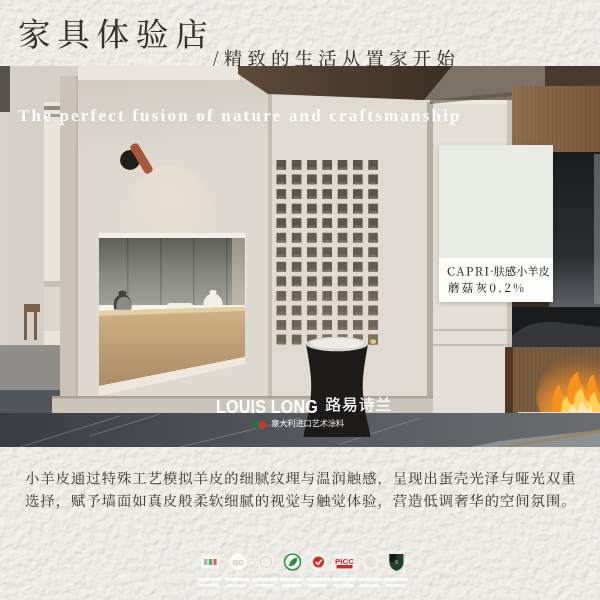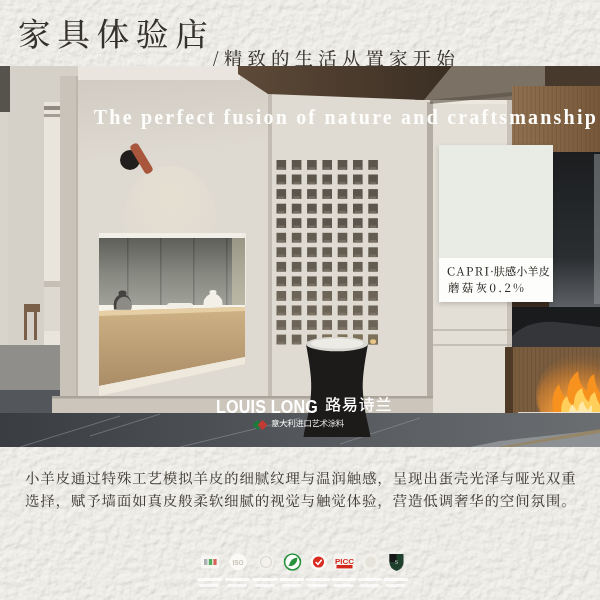--- a/index.html
+++ b/index.html
@@ -371,21 +371,21 @@
     <g stroke="#9a9da0" stroke-width="1" opacity="0.5">
       <path d="M20 381 L120 350"></path>
       <path d="M180 381 L300 352"></path>
       <path d="M90 370 L160 348"></path>
       <path d="M340 378 L420 352"></path>
     </g>
     <path d="M306 278 C310 300 312 314 311 327 C310 347 305 359 303.5 371 L370.5 371 C369 359 364 347 363 327 C362 314 364 300 368 278 Z" fill="#1d1b1a"></path>
     <ellipse cx="337" cy="278" rx="31" ry="7.2" fill="#d8d6d0"></ellipse>
     <ellipse cx="337" cy="277.5" rx="26.5" ry="5.2" fill="#ecebe5"></ellipse>
   </svg>
-<div class="abs" style="left:18px;top:106px;width:580px;font-family:'Liberation Serif',serif;font-weight:bold;font-size:20px;letter-spacing:2.2px;color:#fdfdfb;text-align:right;">The perfect fusion of nature and craftsmanship</div>
+<div class="abs" style="left:18px;top:106px;width:580px;font-family:'Liberation Serif',serif;font-weight:bold;font-size:17px;letter-spacing:2.2px;color:#fdfdfb;">The perfect fusion of nature and craftsmanship</div>
 <div class="abs" style="left:216px;top:396px;font-family:'Liberation Sans',sans-serif;font-weight:bold;font-size:18.5px;letter-spacing:0.2px;color:#ffffff;transform:scaleX(0.87);transform-origin:0 0;">LOUIS LONG</div>
 <svg class="abs" style="left:0;top:0" width="600" height="600">
 <path d="M333.7 409.9H338.9V411.3H333.7ZM334.4 398.4H338.6V399.7H334.4ZM333.1 405.9H339.6V411.8H338.1V407.2H334.5V411.8H333.1ZM338.1 398.4H338.4L338.7 398.4L339.6 398.8Q339.2 400.3 338.4 401.5Q337.7 402.8 336.7 403.8Q335.8 404.8 334.7 405.5Q333.6 406.3 332.4 406.8Q332.2 406.5 332.0 406.2Q331.7 405.8 331.5 405.6Q332.6 405.2 333.6 404.5Q334.6 403.9 335.5 403.0Q336.4 402.1 337.1 401.0Q337.7 399.9 338.1 398.7ZM334.6 396.8 336.1 397.2Q335.7 398.3 335.2 399.3Q334.7 400.3 334.1 401.2Q333.5 402.1 332.8 402.8Q332.7 402.6 332.5 402.5Q332.3 402.3 332.0 402.1Q331.8 401.9 331.6 401.8Q332.6 400.9 333.4 399.6Q334.2 398.3 334.6 396.8ZM334.5 399.2Q334.8 400.1 335.4 400.9Q336.0 401.8 336.8 402.7Q337.6 403.5 338.6 404.2Q339.6 404.9 340.9 405.3Q340.7 405.4 340.5 405.7Q340.3 405.9 340.2 406.1Q340.0 406.4 339.9 406.6Q338.7 406.1 337.6 405.3Q336.6 404.5 335.8 403.6Q335.0 402.7 334.4 401.8Q333.8 400.8 333.4 400.0ZM326.3 404.0H327.6V409.9H326.3ZM327.7 398.8V401.3H330.4V398.8ZM326.4 397.5H331.8V402.6H326.4ZM328.6 402.0H330.0V409.4H328.6ZM325.5 409.7Q326.4 409.5 327.4 409.3Q328.5 409.1 329.7 408.8Q330.9 408.5 332.1 408.2L332.2 409.6Q330.5 410.0 328.8 410.4Q327.1 410.8 325.8 411.1ZM329.2 404.8H331.9V406.1H329.2Z M346.2 401.3V402.7H353.7V401.3ZM346.2 398.8V400.1H353.7V398.8ZM344.7 397.5H355.3V403.9H344.7ZM345.7 405.1H355.3V406.5H345.7ZM354.9 405.1H356.5Q356.5 405.1 356.5 405.2Q356.5 405.4 356.5 405.5Q356.4 405.7 356.4 405.8Q356.3 407.6 356.1 408.7Q355.9 409.8 355.7 410.5Q355.5 411.1 355.2 411.3Q355.0 411.6 354.7 411.7Q354.4 411.8 354.0 411.9Q353.7 411.9 353.2 411.9Q352.6 411.9 352.0 411.9Q352.0 411.6 351.9 411.2Q351.8 410.8 351.6 410.5Q352.2 410.6 352.7 410.6Q353.1 410.6 353.4 410.6Q353.6 410.6 353.7 410.6Q353.8 410.6 354.0 410.4Q354.1 410.2 354.3 409.7Q354.5 409.1 354.6 408.1Q354.8 407.0 354.9 405.4ZM346.8 403.3 348.3 403.7Q347.7 404.7 346.9 405.6Q346.1 406.5 345.3 407.2Q344.4 408.0 343.5 408.6Q343.4 408.4 343.2 408.2Q342.9 408.0 342.7 407.8Q342.5 407.6 342.3 407.5Q343.6 406.7 344.9 405.6Q346.1 404.5 346.8 403.3ZM348.5 405.6 349.9 406.0Q349.4 407.2 348.5 408.2Q347.7 409.2 346.8 410.0Q345.8 410.9 344.8 411.5Q344.7 411.4 344.5 411.2Q344.3 411.0 344.0 410.8Q343.8 410.5 343.7 410.4Q345.2 409.6 346.4 408.3Q347.7 407.1 348.5 405.6ZM351.8 405.7 353.3 406.0Q352.6 407.9 351.6 409.4Q350.6 410.9 349.3 412.0Q349.2 411.8 349.0 411.7Q348.8 411.5 348.5 411.3Q348.3 411.1 348.1 411.0Q349.4 410.1 350.3 408.7Q351.3 407.3 351.8 405.7Z M365.1 398.8H373.5V400.2H365.1ZM364.4 405.0H374.1V406.4H364.4ZM364.0 402.0H374.2V403.4H364.0ZM368.5 396.9H370.0V402.7H368.5ZM370.6 403.1H372.1V410.1Q372.1 410.8 372.0 411.1Q371.8 411.4 371.4 411.6Q371.0 411.8 370.4 411.8Q369.7 411.9 368.8 411.9Q368.8 411.5 368.6 411.1Q368.5 410.7 368.3 410.4Q368.8 410.4 369.2 410.4Q369.6 410.4 369.9 410.4Q370.2 410.4 370.3 410.4Q370.5 410.4 370.6 410.3Q370.6 410.3 370.6 410.1ZM365.5 407.2 366.7 406.6Q367.1 407.0 367.5 407.5Q367.8 408.0 368.2 408.5Q368.5 409.0 368.6 409.4L367.3 410.1Q367.2 409.7 366.9 409.2Q366.6 408.7 366.2 408.2Q365.9 407.7 365.5 407.2ZM360.2 398.1 361.2 397.2Q361.6 397.5 362.1 398.0Q362.6 398.4 363.0 398.8Q363.4 399.2 363.7 399.6L362.6 400.6Q362.4 400.3 362.0 399.8Q361.5 399.4 361.1 398.9Q360.6 398.5 360.2 398.1ZM361.3 411.6 361.0 410.2 361.3 409.6 364.2 407.3Q364.3 407.6 364.5 408.0Q364.7 408.4 364.8 408.6Q363.8 409.4 363.1 410.0Q362.5 410.5 362.1 410.8Q361.7 411.1 361.6 411.3Q361.4 411.4 361.3 411.6ZM359.3 401.9H362.2V403.3H359.3ZM361.3 411.6Q361.2 411.4 361.1 411.2Q360.9 411.0 360.7 410.8Q360.6 410.6 360.4 410.5Q360.6 410.4 360.8 410.1Q361.0 409.9 361.2 409.5Q361.4 409.2 361.4 408.7V401.9H362.8V409.7Q362.8 409.7 362.7 409.8Q362.5 409.9 362.3 410.2Q362.1 410.4 361.8 410.7Q361.6 410.9 361.5 411.2Q361.3 411.4 361.3 411.6Z M378.8 397.5 380.1 396.9Q380.4 397.3 380.8 397.8Q381.2 398.3 381.5 398.8Q381.8 399.3 382.0 399.6L380.6 400.4Q380.4 400.0 380.1 399.5Q379.9 399.0 379.5 398.5Q379.1 397.9 378.8 397.5ZM386.8 396.8 388.4 397.3Q388.0 398.0 387.6 398.6Q387.2 399.3 386.8 399.9Q386.4 400.6 386.0 401.0L384.7 400.6Q385.0 400.1 385.4 399.4Q385.8 398.8 386.2 398.1Q386.5 397.4 386.8 396.8ZM377.7 404.9H389.0V406.4H377.7ZM376.3 409.6H390.7V411.1H376.3ZM376.8 400.4H390.2V401.9H376.8Z" fill="#ffffff"></path>
 <path d="M273.6 425.2H274.2V426.3Q274.2 426.5 274.3 426.5Q274.4 426.6 274.7 426.6Q274.8 426.6 275.0 426.6Q275.2 426.6 275.4 426.6Q275.7 426.6 275.9 426.6Q276.1 426.6 276.2 426.6Q276.4 426.6 276.5 426.5Q276.6 426.5 276.6 426.3Q276.7 426.1 276.7 425.7Q276.8 425.8 277.0 425.8Q277.1 425.9 277.3 425.9Q277.2 426.4 277.1 426.7Q277.0 426.9 276.8 427.0Q276.6 427.1 276.3 427.1Q276.2 427.1 276.1 427.1Q275.9 427.1 275.7 427.1Q275.5 427.1 275.3 427.1Q275.0 427.1 274.9 427.1Q274.7 427.1 274.7 427.1Q274.2 427.1 274.0 427.0Q273.7 427.0 273.7 426.8Q273.6 426.6 273.6 426.3ZM274.5 425.1 274.9 424.7Q275.1 424.8 275.4 425.0Q275.6 425.1 275.9 425.3Q276.1 425.5 276.3 425.6L275.8 426.0Q275.7 425.9 275.5 425.7Q275.3 425.5 275.0 425.4Q274.7 425.2 274.5 425.1ZM277.4 425.3 277.9 425.1Q278.1 425.3 278.3 425.6Q278.5 425.8 278.7 426.1Q278.9 426.3 279.0 426.6L278.5 426.8Q278.4 426.6 278.2 426.3Q278.0 426.1 277.8 425.8Q277.6 425.5 277.4 425.3ZM272.6 425.2 273.1 425.4Q272.9 425.8 272.7 426.2Q272.4 426.7 272.1 427.0L271.5 426.6Q271.9 426.4 272.1 425.9Q272.4 425.5 272.6 425.2ZM272.0 419.9H278.6V420.4H272.0ZM271.6 421.3H279.0V421.8H271.6ZM273.3 420.6 273.9 420.4Q274.0 420.6 274.1 420.9Q274.2 421.1 274.3 421.3L273.7 421.5Q273.6 421.3 273.5 421.0Q273.4 420.8 273.3 420.6ZM276.7 420.4 277.4 420.5Q277.2 420.8 277.1 421.1Q276.9 421.4 276.8 421.6L276.2 421.4Q276.3 421.2 276.5 420.9Q276.6 420.6 276.7 420.4ZM273.2 423.7V424.3H277.4V423.7ZM273.2 422.7V423.3H277.4V422.7ZM272.6 422.3H278.0V424.8H272.6ZM274.8 419.3 275.4 419.2Q275.6 419.4 275.7 419.7Q275.8 419.9 275.9 420.1L275.2 420.3Q275.2 420.1 275.1 419.8Q274.9 419.6 274.8 419.3Z M279.6 421.7H287.2V422.4H279.6ZM283.8 422.0Q284.1 423.0 284.6 423.9Q285.1 424.8 285.8 425.5Q286.5 426.2 287.3 426.6Q287.3 426.6 287.2 426.7Q287.1 426.9 287.0 427.0Q286.9 427.1 286.9 427.2Q285.9 426.7 285.2 426.0Q284.5 425.3 284.0 424.3Q283.5 423.3 283.2 422.2ZM283.1 419.3H283.8Q283.8 419.8 283.7 420.5Q283.7 421.2 283.6 421.9Q283.5 422.7 283.3 423.4Q283.0 424.2 282.6 424.9Q282.2 425.6 281.5 426.1Q280.9 426.7 280.0 427.2Q279.9 427.0 279.7 426.9Q279.6 426.7 279.5 426.6Q280.4 426.2 281.0 425.7Q281.6 425.1 282.0 424.5Q282.4 423.8 282.6 423.1Q282.8 422.4 282.9 421.7Q283.0 421.1 283.0 420.4Q283.1 419.8 283.1 419.3Z M287.6 421.9H291.7V422.5H287.6ZM292.3 420.3H292.9V425.0H292.3ZM289.4 420.0H290.1V427.2H289.4ZM294.4 419.4H295.1V426.3Q295.1 426.7 295.0 426.8Q294.9 427.0 294.7 427.1Q294.5 427.2 294.1 427.2Q293.7 427.2 293.1 427.2Q293.1 427.1 293.0 427.0Q293.0 426.9 293.0 426.7Q292.9 426.6 292.9 426.5Q293.3 426.6 293.7 426.6Q294.1 426.6 294.2 426.5Q294.3 426.5 294.4 426.5Q294.4 426.4 294.4 426.3ZM291.1 419.3 291.6 419.8Q291.1 420.0 290.5 420.2Q289.8 420.3 289.1 420.5Q288.4 420.6 287.8 420.7Q287.7 420.6 287.7 420.4Q287.6 420.3 287.6 420.2Q288.0 420.1 288.5 420.0Q289.0 419.9 289.5 419.8Q290.0 419.7 290.4 419.6Q290.8 419.5 291.1 419.3ZM289.4 422.1 289.9 422.3Q289.7 422.8 289.5 423.3Q289.2 423.9 289.0 424.3Q288.7 424.8 288.4 425.3Q288.1 425.7 287.8 426.0Q287.8 425.9 287.7 425.8Q287.6 425.7 287.6 425.6Q287.5 425.5 287.4 425.4Q287.7 425.1 288.0 424.7Q288.3 424.4 288.6 423.9Q288.8 423.5 289.0 423.0Q289.3 422.6 289.4 422.1ZM290.0 423.0Q290.1 423.1 290.3 423.3Q290.6 423.5 290.9 423.7Q291.1 424.0 291.4 424.2Q291.6 424.4 291.7 424.5L291.3 425.0Q291.2 424.9 291.0 424.6Q290.7 424.4 290.5 424.2Q290.2 423.9 290.0 423.7Q289.8 423.5 289.6 423.4Z M298.2 420.8H303.2V421.5H298.2ZM299.4 419.5H300.1V422.5Q300.1 422.9 300.0 423.3Q300.0 423.8 299.8 424.3Q299.7 424.7 299.4 425.1Q299.2 425.5 298.8 425.9Q298.7 425.8 298.6 425.7Q298.5 425.6 298.5 425.5Q298.4 425.4 298.3 425.4Q298.8 425.0 299.1 424.5Q299.3 424.0 299.4 423.5Q299.4 423.0 299.4 422.5ZM298.2 423.0H303.4V423.6H298.2ZM297.5 422.4V425.7H296.9V423.0H295.7V422.4ZM297.2 425.4Q297.4 425.4 297.6 425.6Q297.8 425.7 298.2 426.0Q298.6 426.2 299.2 426.3Q299.7 426.4 300.4 426.4Q300.8 426.4 301.2 426.3Q301.7 426.3 302.1 426.3Q302.5 426.3 302.9 426.3Q303.3 426.2 303.6 426.2Q303.6 426.3 303.5 426.4Q303.5 426.5 303.4 426.7Q303.4 426.8 303.4 426.9Q303.2 426.9 302.8 426.9Q302.4 426.9 302.0 426.9Q301.6 426.9 301.1 426.9Q300.7 427.0 300.4 427.0Q299.6 427.0 299.1 426.9Q298.5 426.8 298.0 426.5Q297.8 426.3 297.6 426.1Q297.4 426.0 297.2 426.0Q297.1 426.0 296.9 426.1Q296.7 426.3 296.5 426.5Q296.3 426.8 296.1 427.1L295.6 426.5Q296.1 426.0 296.5 425.7Q296.9 425.4 297.2 425.4ZM296.0 419.8 296.5 419.5Q296.7 419.7 297.0 419.9Q297.2 420.2 297.4 420.4Q297.7 420.7 297.8 420.9L297.3 421.3Q297.2 421.1 297.0 420.8Q296.7 420.6 296.5 420.3Q296.2 420.0 296.0 419.8ZM301.5 419.5H302.1V425.8H301.5Z M304.5 420.2H310.9V426.9H310.2V420.8H305.2V427.0H304.5ZM304.8 425.6H310.7V426.2H304.8Z M312.8 422.2H317.8V422.8H312.8ZM317.7 422.2H317.8L317.9 422.2L318.4 422.6Q318.3 422.6 318.3 422.6Q318.3 422.6 318.2 422.6Q317.1 423.3 316.4 423.7Q315.6 424.2 315.1 424.5Q314.6 424.9 314.3 425.1Q314.0 425.4 313.9 425.5Q313.7 425.7 313.7 425.8Q313.6 425.9 313.6 425.9Q313.6 426.1 313.8 426.2Q314.1 426.3 314.5 426.3H318.2Q318.5 426.3 318.6 426.2Q318.7 426.2 318.8 425.9Q318.9 425.6 318.9 425.0Q319.0 425.1 319.2 425.2Q319.4 425.2 319.5 425.3Q319.5 426.0 319.3 426.3Q319.2 426.7 318.9 426.8Q318.6 427.0 318.2 427.0H314.5Q313.7 427.0 313.3 426.7Q313.0 426.4 313.0 426.0Q313.0 425.9 313.0 425.7Q313.0 425.6 313.2 425.4Q313.3 425.2 313.6 424.9Q313.9 424.6 314.4 424.3Q314.9 423.9 315.7 423.4Q316.5 422.9 317.7 422.2ZM312.0 420.2H319.5V420.8H312.0ZM314.0 419.3H314.6V421.6H314.0ZM316.9 419.3H317.6V421.6H316.9Z M324.4 421.9Q324.7 422.4 325.1 422.9Q325.5 423.4 326.0 423.9Q326.4 424.4 326.9 424.9Q327.4 425.3 327.9 425.6Q327.8 425.6 327.7 425.7Q327.6 425.8 327.5 425.9Q327.4 426.0 327.4 426.1Q326.9 425.8 326.4 425.3Q325.9 424.9 325.5 424.3Q325.0 423.8 324.6 423.2Q324.2 422.6 323.9 422.1ZM323.5 421.9 324.1 422.1Q323.8 422.7 323.4 423.3Q323.0 423.9 322.5 424.5Q322.0 425.0 321.5 425.4Q320.9 425.9 320.4 426.2Q320.3 426.1 320.3 426.0Q320.2 425.9 320.1 425.8Q320.0 425.7 319.9 425.6Q320.4 425.4 321.0 425.0Q321.5 424.6 322.0 424.1Q322.4 423.6 322.8 423.0Q323.2 422.4 323.5 421.9ZM320.2 421.5H327.6V422.1H320.2ZM323.6 419.3H324.3V427.2H323.6ZM324.8 419.8 325.3 419.4Q325.6 419.6 325.8 419.8Q326.1 420.0 326.4 420.3Q326.7 420.5 326.8 420.7L326.4 421.1Q326.2 420.9 325.9 420.7Q325.7 420.5 325.4 420.2Q325.1 420.0 324.8 419.8Z M331.2 421.9H334.8V422.5H331.2ZM330.4 423.5H335.8V424.1H330.4ZM331.3 424.6 331.9 424.8Q331.7 425.1 331.5 425.4Q331.3 425.8 331.1 426.1Q330.8 426.4 330.6 426.7Q330.6 426.6 330.5 426.5Q330.4 426.5 330.3 426.4Q330.2 426.3 330.1 426.3Q330.4 426.0 330.8 425.5Q331.1 425.0 331.3 424.6ZM334.1 424.8 334.6 424.6Q334.9 424.8 335.1 425.2Q335.3 425.5 335.5 425.8Q335.8 426.1 335.9 426.3L335.3 426.6Q335.2 426.4 335.0 426.1Q334.8 425.8 334.6 425.4Q334.3 425.1 334.1 424.8ZM332.7 422.0H333.4V426.4Q333.4 426.7 333.3 426.9Q333.2 427.0 333.0 427.1Q332.9 427.2 332.5 427.2Q332.2 427.2 331.8 427.2Q331.7 427.1 331.7 426.9Q331.6 426.7 331.5 426.6Q331.9 426.6 332.2 426.6Q332.5 426.6 332.6 426.6Q332.7 426.6 332.7 426.6Q332.7 426.5 332.7 426.4ZM333.0 419.2 333.5 419.4Q333.2 420.0 332.6 420.6Q332.1 421.1 331.5 421.5Q330.9 422.0 330.3 422.3Q330.2 422.2 330.1 422.1Q330.0 421.9 329.9 421.8Q330.5 421.6 331.1 421.1Q331.7 420.7 332.2 420.2Q332.6 419.7 333.0 419.2ZM333.3 419.7Q333.9 420.4 334.6 420.9Q335.3 421.4 336.0 421.7Q335.9 421.8 335.8 421.9Q335.7 422.1 335.6 422.2Q335.1 422.0 334.6 421.6Q334.2 421.3 333.7 420.9Q333.2 420.5 332.7 419.9ZM328.5 419.9 328.9 419.4Q329.2 419.6 329.5 419.7Q329.8 419.9 330.1 420.0Q330.4 420.2 330.5 420.4L330.1 420.8Q329.9 420.7 329.6 420.5Q329.4 420.3 329.1 420.2Q328.8 420.0 328.5 419.9ZM328.0 422.2 328.4 421.7Q328.7 421.8 329.0 422.0Q329.3 422.1 329.5 422.3Q329.8 422.5 330.0 422.6L329.6 423.1Q329.4 423.0 329.2 422.8Q328.9 422.6 328.6 422.5Q328.3 422.3 328.0 422.2ZM328.3 426.6Q328.5 426.3 328.8 425.8Q329.0 425.4 329.3 424.9Q329.6 424.4 329.8 423.9L330.3 424.3Q330.1 424.8 329.8 425.3Q329.6 425.7 329.3 426.2Q329.0 426.6 328.8 427.0Z M337.6 419.3H338.2V427.2H337.6ZM336.2 422.2H339.6V422.8H336.2ZM337.5 422.5 337.9 422.7Q337.8 423.1 337.6 423.6Q337.4 424.1 337.2 424.5Q337.0 425.0 336.8 425.4Q336.6 425.8 336.4 426.1Q336.4 426.0 336.3 425.9Q336.3 425.8 336.2 425.7Q336.1 425.5 336.1 425.5Q336.3 425.1 336.6 424.6Q336.9 424.1 337.1 423.5Q337.4 423.0 337.5 422.5ZM338.2 422.9Q338.3 423.0 338.4 423.1Q338.5 423.3 338.7 423.5Q338.9 423.7 339.0 423.9Q339.2 424.2 339.3 424.3Q339.4 424.5 339.5 424.6L339.1 425.1Q339.0 424.9 338.8 424.7Q338.7 424.4 338.5 424.1Q338.3 423.8 338.1 423.5Q338.0 423.3 337.9 423.1ZM336.3 419.9 336.7 419.8Q336.9 420.1 337.0 420.5Q337.1 420.8 337.1 421.1Q337.2 421.5 337.2 421.7L336.7 421.9Q336.7 421.6 336.6 421.3Q336.6 420.9 336.5 420.6Q336.4 420.2 336.3 419.9ZM339.0 419.8 339.6 419.9Q339.5 420.3 339.4 420.6Q339.3 421.0 339.1 421.3Q339.0 421.6 338.9 421.9L338.5 421.7Q338.6 421.5 338.7 421.1Q338.8 420.8 338.9 420.4Q339.0 420.1 339.0 419.8ZM342.4 419.3H343.0V427.2H342.4ZM339.6 424.8 344.0 424.0 344.1 424.6 339.7 425.4ZM340.2 420.3 340.6 419.9Q340.8 420.0 341.1 420.2Q341.3 420.4 341.6 420.6Q341.8 420.8 341.9 420.9L341.6 421.4Q341.5 421.3 341.2 421.1Q341.0 420.9 340.7 420.7Q340.5 420.5 340.2 420.3ZM339.8 422.5 340.1 422.0Q340.4 422.2 340.6 422.3Q340.9 422.5 341.2 422.7Q341.4 422.9 341.6 423.0L341.2 423.5Q341.1 423.4 340.8 423.2Q340.6 423.0 340.3 422.8Q340.1 422.6 339.8 422.5Z" fill="#ffffff"></path>
 <g transform="translate(254,418)">
       <rect x="0" y="3.5" width="7" height="7" transform="rotate(45 3.5 7)" fill="#1b7a3d"></rect>
       <rect x="5" y="3.5" width="7" height="7" transform="rotate(45 8.5 7)" fill="#c23a32"></rect>
     </g>
 </svg>
 <div class="abs" style="left:439px;top:145px;width:114px;height:157px;background:#fdfdfb;box-shadow:0 2px 5px rgba(0,0,0,0.18);"></div>

